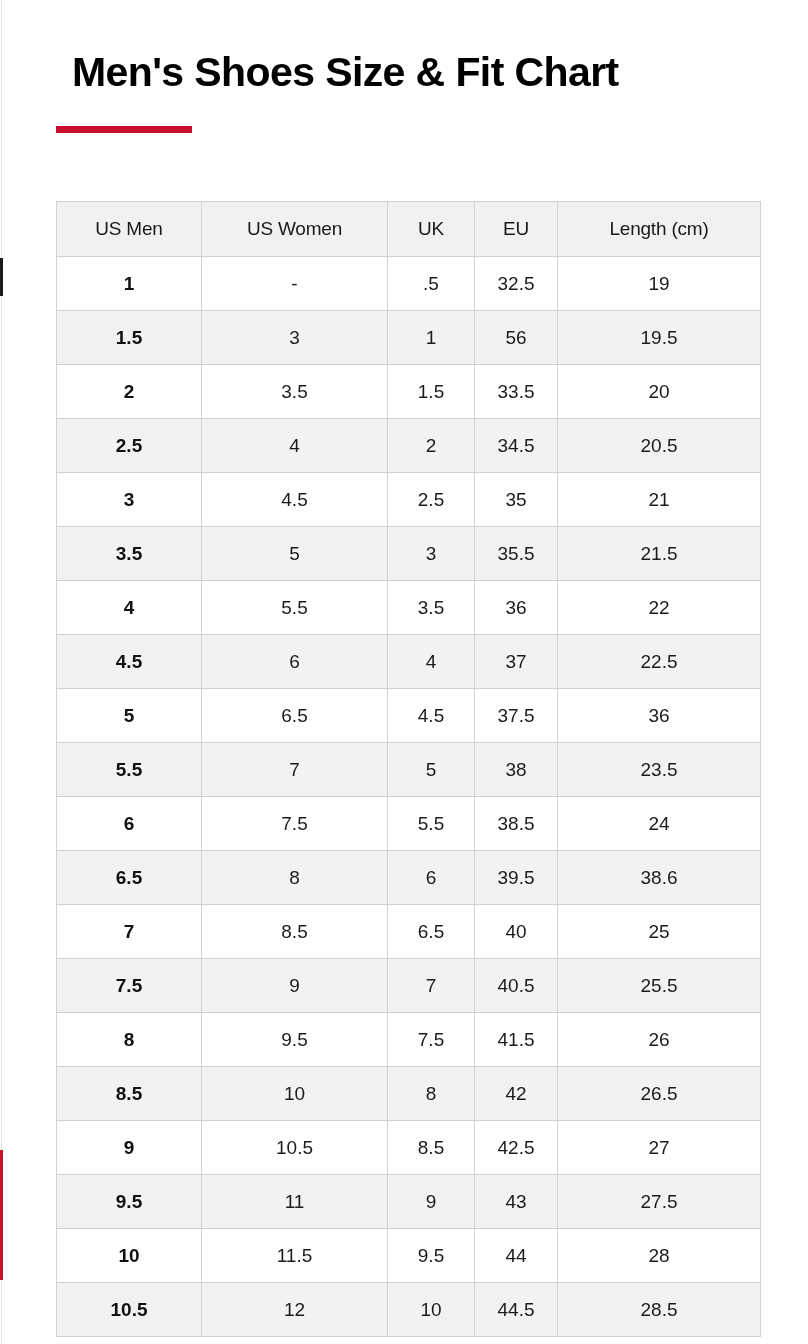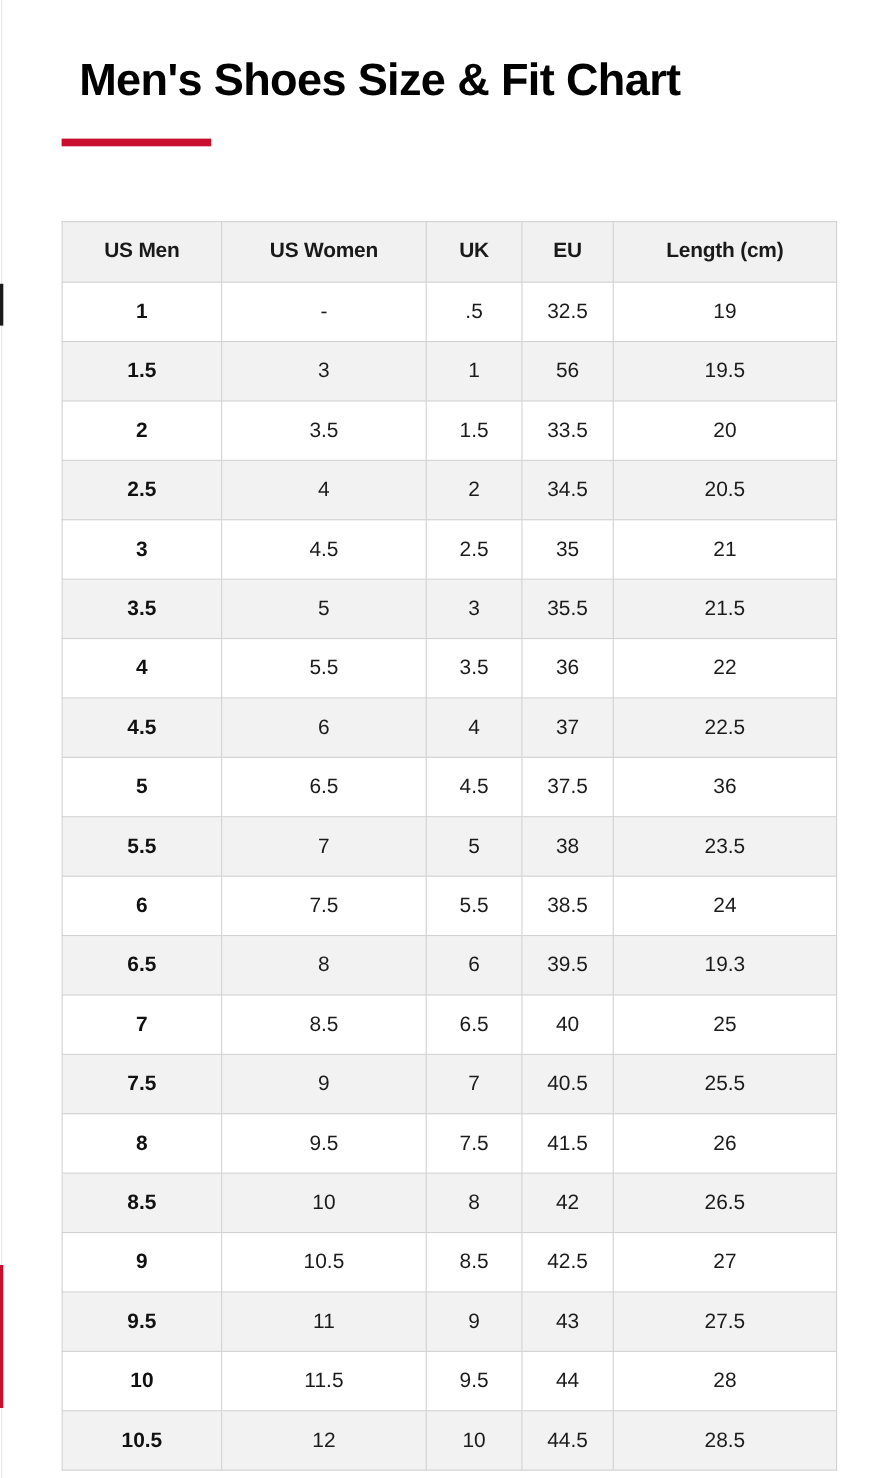--- a/index.html
+++ b/index.html
@@ -93,21 +93,21 @@
     border: 1px solid #d2d2d2;
     text-align: center;
     vertical-align: middle;
     color: #111111;
   }
 
   table.size-table thead th {
     background: #f1f1f1;
     height: 55px;
     font-size: 19px;
-    font-weight: bold;
+    font-weight: normal;
     color: #1a1a1a;
     letter-spacing: -0.2px;
   }
 
   table.size-table tbody td {
     height: 54px;
     font-size: 19px;
     font-weight: normal;
     color: #1b1b1b;
     background: #ffffff;
@@ -237,21 +237,21 @@
             <td class="col-uswomen">7.5</td>
             <td class="col-uk">5.5</td>
             <td class="col-eu">38.5</td>
             <td class="col-length">24</td>
           </tr>
           <tr class="alt">
             <td class="col-usmen">6.5</td>
             <td class="col-uswomen">8</td>
             <td class="col-uk">6</td>
             <td class="col-eu">39.5</td>
-            <td class="col-length">19.3</td>
+            <td class="col-length">38.6</td>
           </tr>
           <tr>
             <td class="col-usmen">7</td>
             <td class="col-uswomen">8.5</td>
             <td class="col-uk">6.5</td>
             <td class="col-eu">40</td>
             <td class="col-length">25</td>
           </tr>
           <tr class="alt">
             <td class="col-usmen">7.5</td>

